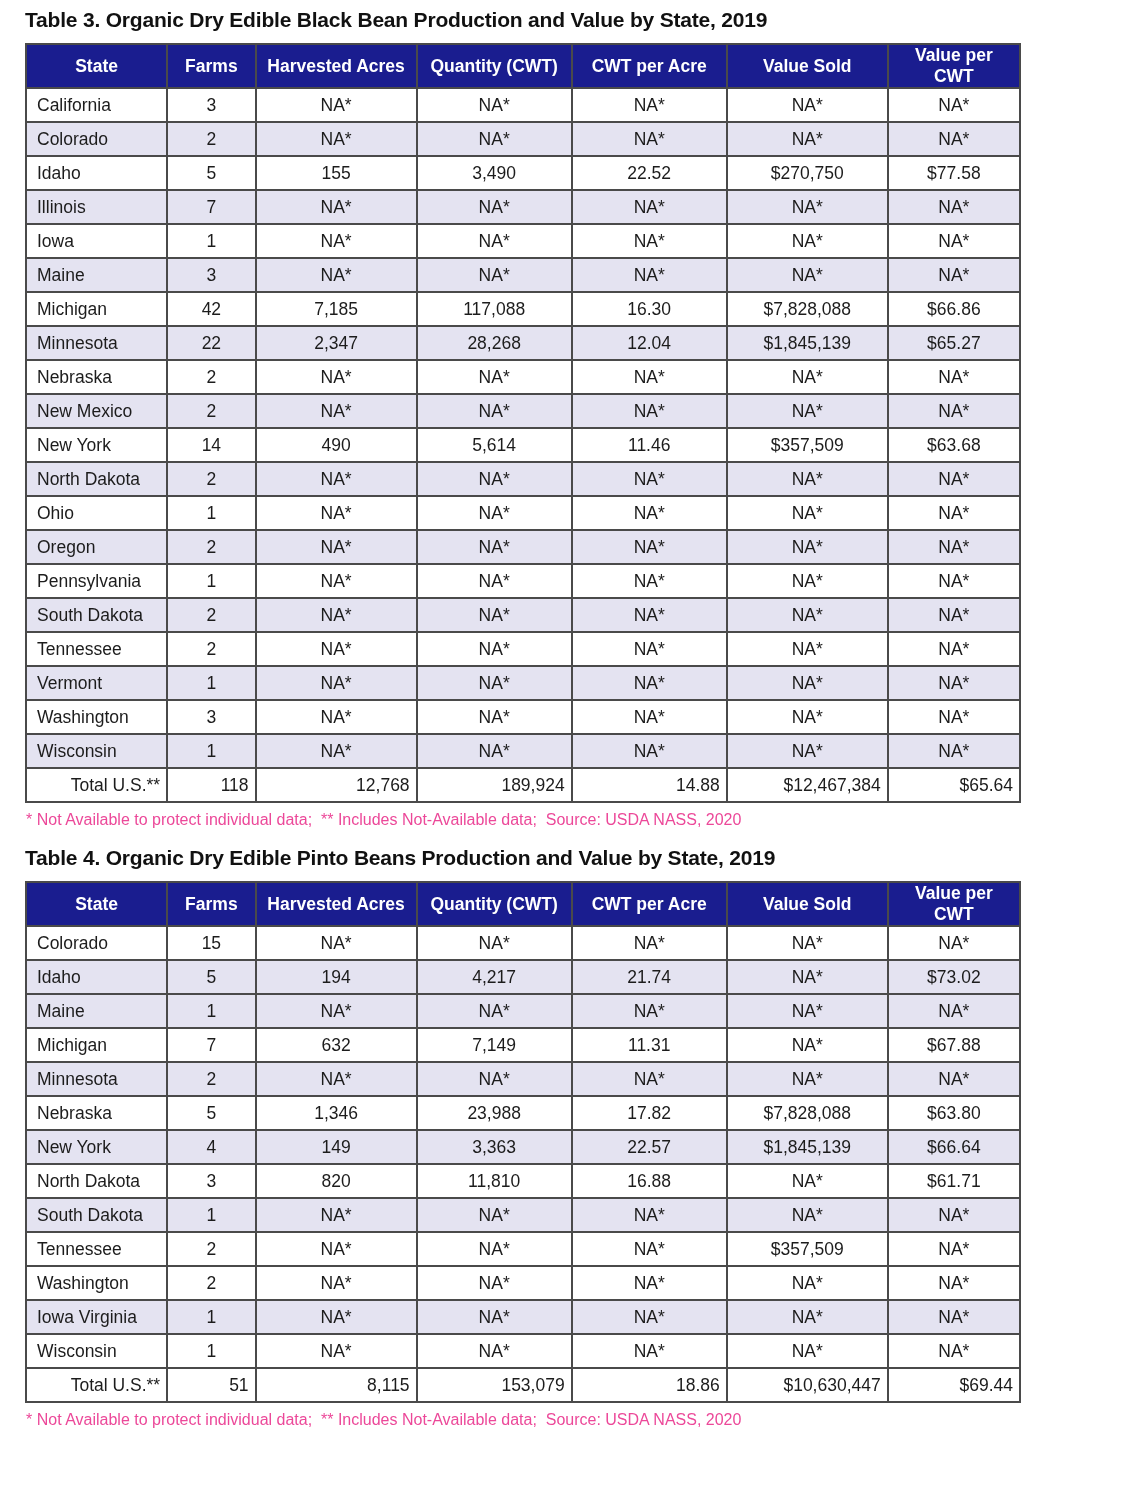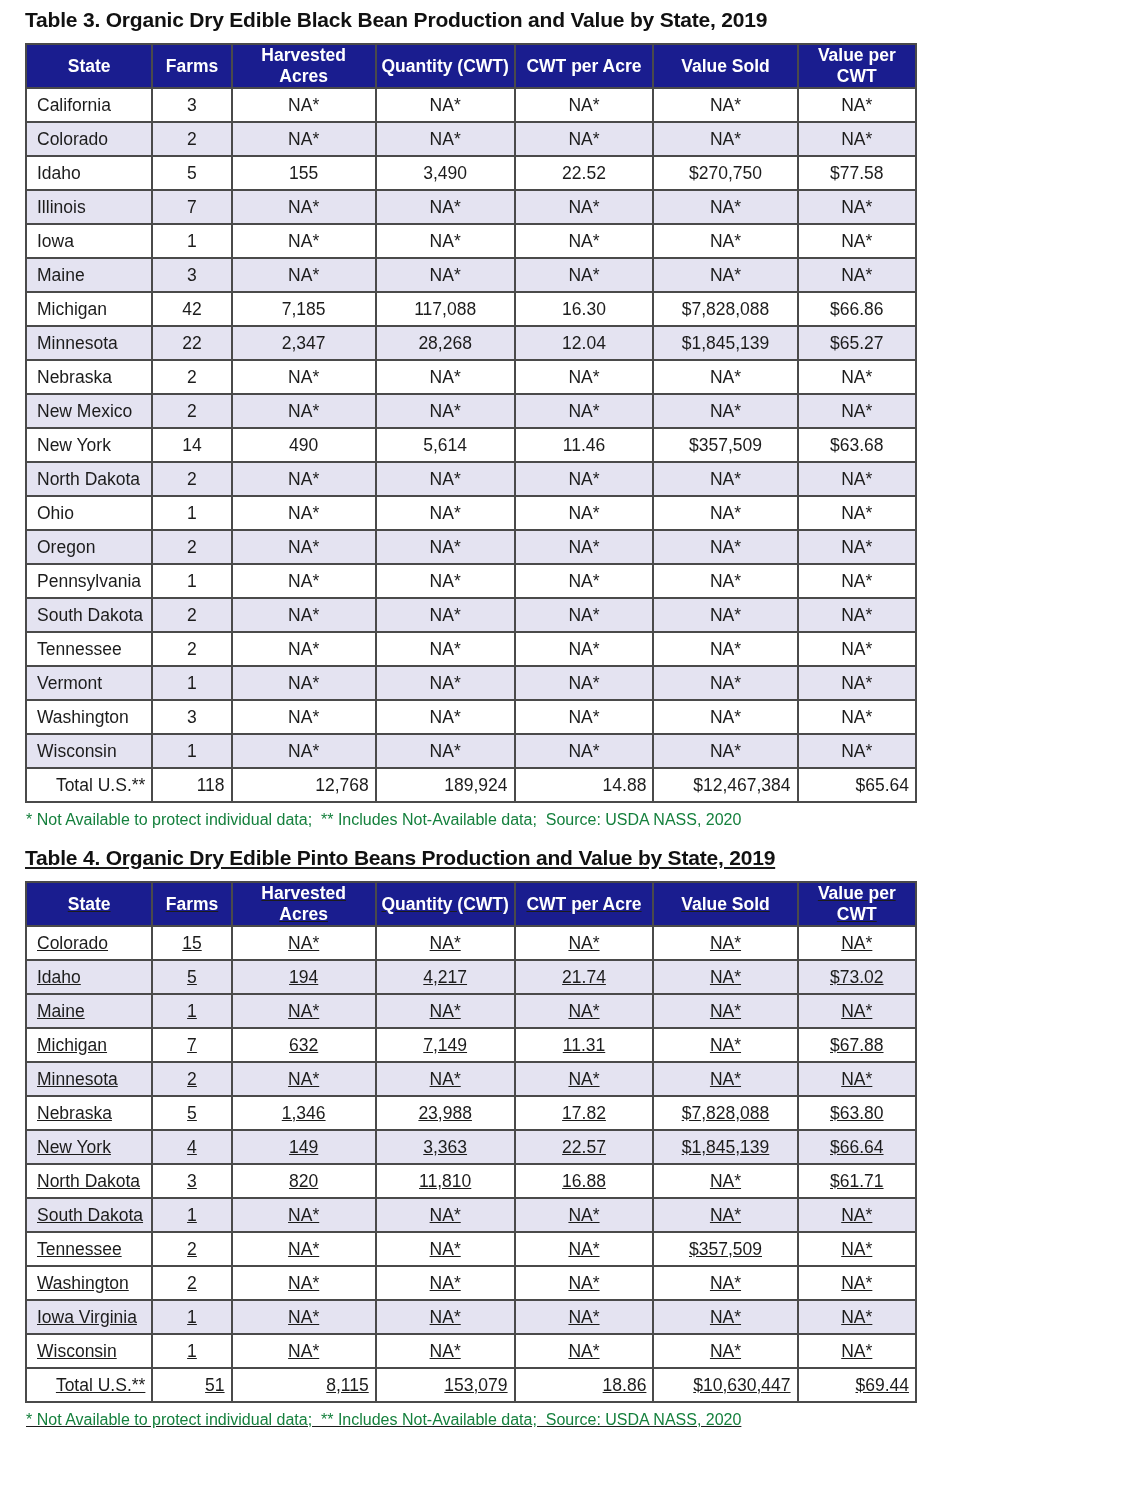--- a/index.html
+++ b/index.html
@@ -20,23 +20,23 @@
   .page{padding:6px 26px 0 25px;}
   h2.table-title{
     font-size:21px;
     line-height:28px;
     font-weight:700;
     color:#111111;
     margin:0 0 9px 0;
     letter-spacing:-0.2px;
   }
   section.table-section{margin:0 0 4px 0;}
-  section.table-section + section.table-section{text-decoration:underline;}
+  section.table-section + section.table-section{}
   table.data-table{
-    width:892px;
+    width:996px;
     table-layout:fixed;
     border-collapse:collapse;
     border:2px solid var(--border-color);
   }
   table.data-table th{
     background:var(--header-bg);
     color:var(--header-text);
     font-weight:700;
     font-size:17.5px;
     height:44px;
@@ -56,21 +56,21 @@
   }
   table.data-table td.state{
     text-align:left;
     padding-left:10px;
   }
   table.data-table tr.alt td{background:var(--row-alt-bg);}
   table.data-table tr.total td{background:#ffffff;text-align:right;}
   p.footnote{
     font-size:16px;
     line-height:20px;
-    color:#15803d;
+    color:#ec4899;
     margin:7px 0 14px 1px;
     white-space:pre-wrap;
   }
 </style>
 </head>
 <body>
 
 <div class="page">
 
   <section class="table-section">

